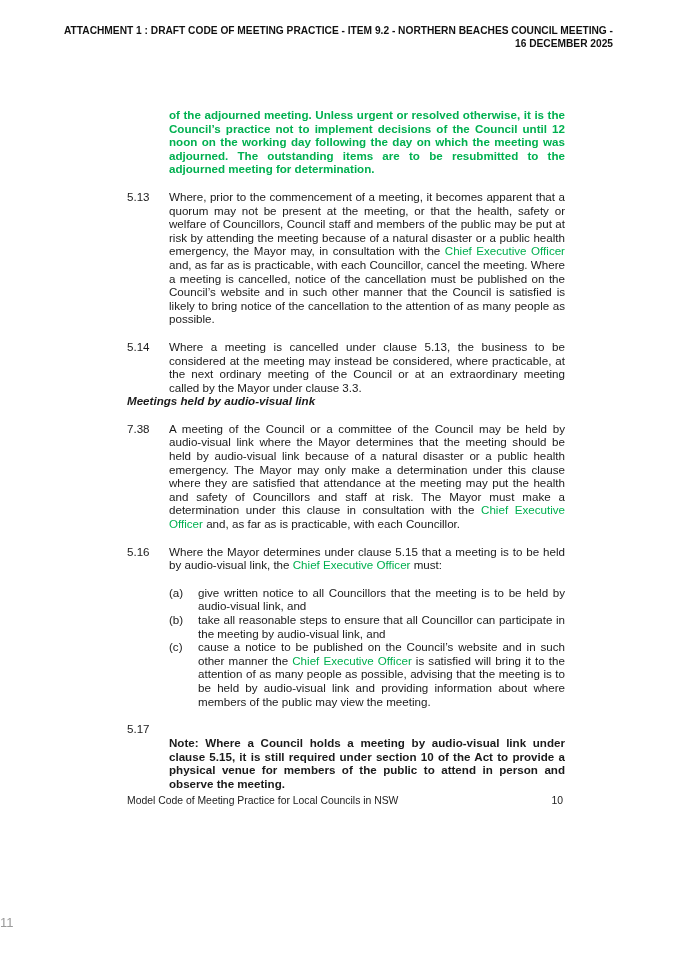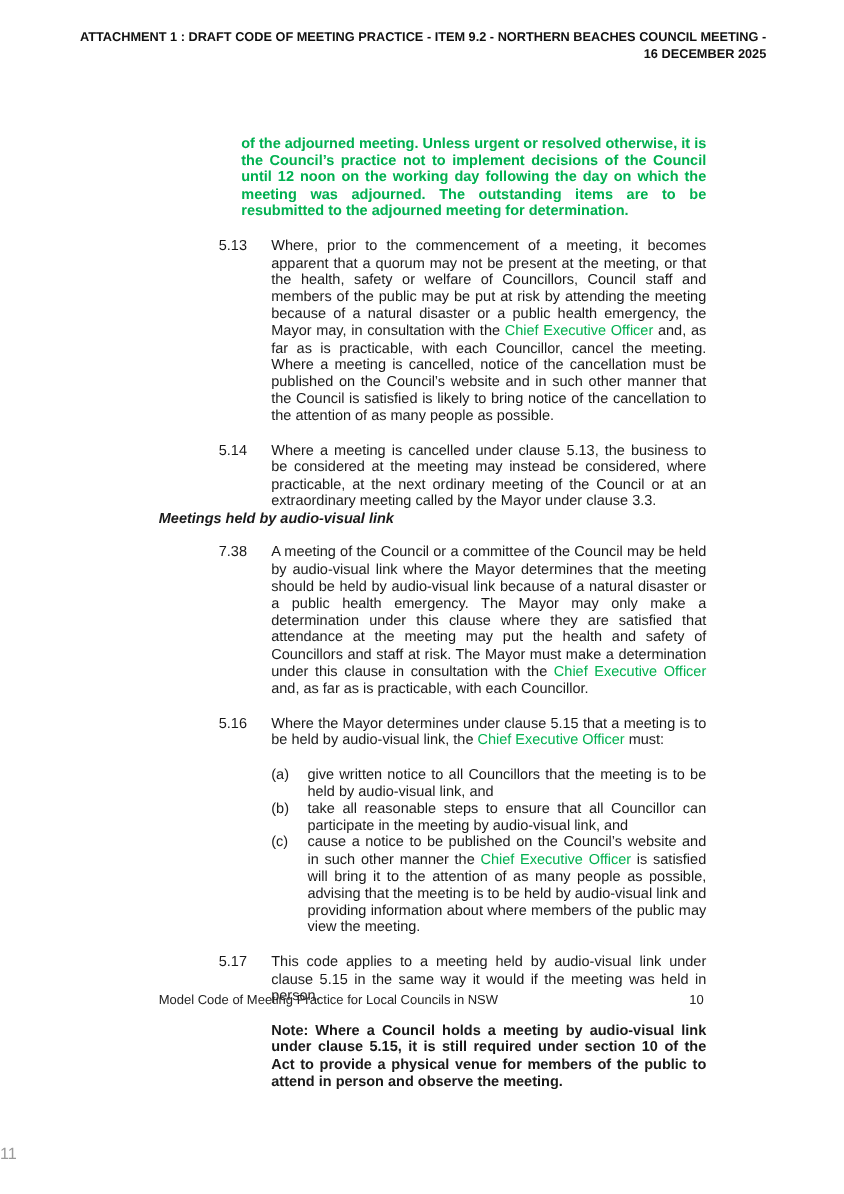--- a/index.html
+++ b/index.html
@@ -2,22 +2,22 @@
 <html><head>
 <meta charset="utf-8">
 <style>
   html, body { margin:0; padding:0; background:#ffffff; }
   body { width:675px; height:955px; position:relative; overflow:hidden;
          font-family:"Liberation Sans", sans-serif; color:#1a1a1a; }
   .hdr { position:absolute; top:24px; right:62px; width:600px; text-align:right;
          font-weight:bold; font-size:10.2px; line-height:13px; color:#111; }
   .page { position:absolute; left:127px; top:108px; width:438px; font-size:11.6px; line-height:13.6px; }
   .green { color:#00b050; }
-  .bold-green { color:#00b050; font-weight:bold; text-align:justify; margin-left:66px; }
-  .clause { display:flex; margin-top:14px;margin-left:48px; }
+  .bold-green { color:#00b050; font-weight:bold; text-align:justify; margin-left:42px; }
+  .clause { display:flex; margin-top:14px; }
   .num { width:42px; flex:none; }
   .body { flex:1; text-align:justify; }
   .heading { font-weight:bold; font-style:italic; }
   .sub { display:flex; margin-top:0; }
   .subs { margin-top:14px; }
   .lbl { width:29px; flex:none; }
   .note { font-weight:bold; text-align:justify; margin-top:14px; }
   .footer { position:absolute; left:127px; top:795px; width:436px; font-size:10.4px;
             display:flex; justify-content:space-between; color:#222; }
   .pg { position:absolute; top:915px; left:0; width:675px; text-align:left; font-size:13px; color:#9a9a9a; }
@@ -67,21 +67,20 @@
           <div class="lbl">(c)</div>
           <div class="body"><span>cause a notice to be published on the Council’s website and in such other manner the </span><span class="green">Chief Executive Officer</span><span> is satisfied will bring it to the attention of as many people as possible, advising that the meeting is to be held by audio-visual link and providing information about where members of the public may view the meeting.</span></div>
         </div>
       </div>
     </div>
   </div>
 
   <div class="clause">
     <div class="num">5.17</div>
     <div class="body">
-      <div>This code applies to a meeting held by audio-visual link under clause 5.15 in the same way it would if the meeting was held in person.</div>
       <div class="note">Note: Where a Council holds a meeting by audio-visual link under clause 5.15, it is still required under section 10 of the Act to provide a physical venue for members of the public to attend in person and observe the meeting.</div>
     </div>
   </div>
 </div>
 
 <div class="footer">
   <span>Model Code of Meeting Practice for Local Councils in NSW</span>
   <span>10</span>
 </div>
 

